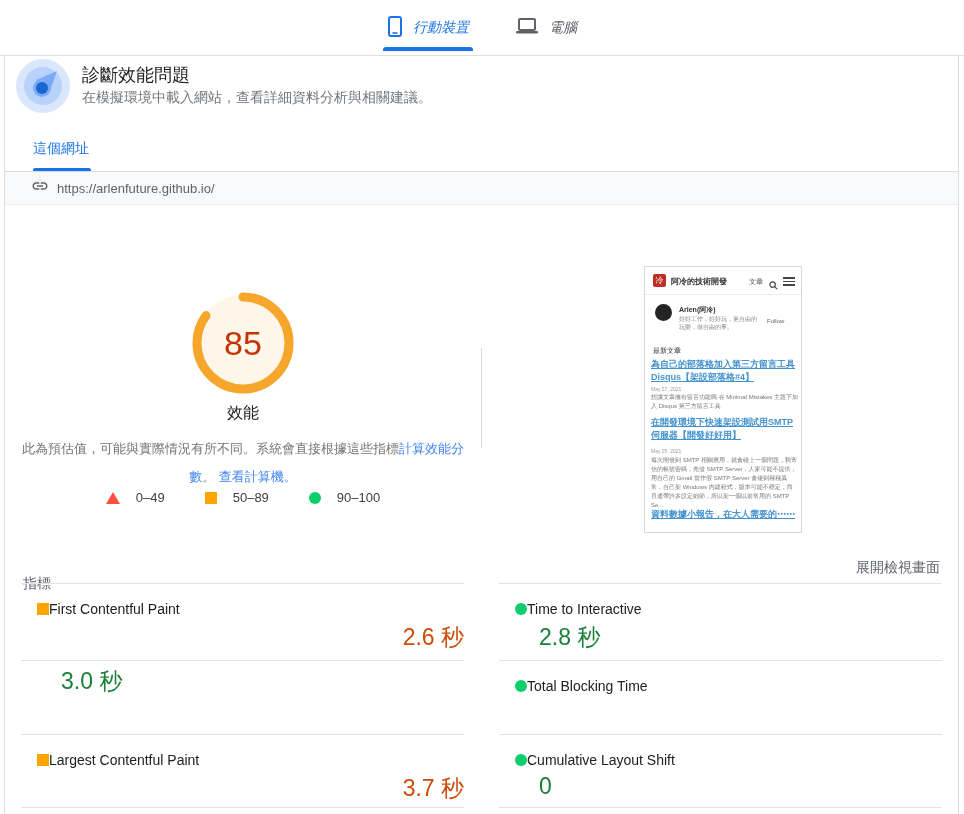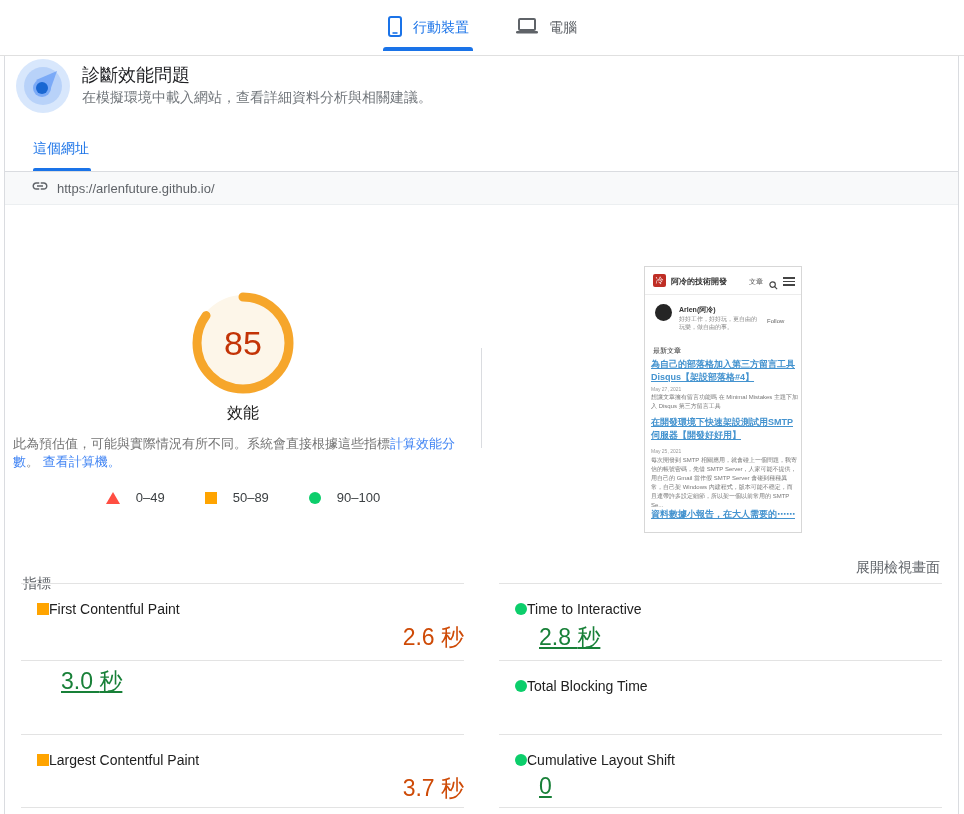--- a/index.html
+++ b/index.html
@@ -3,21 +3,21 @@
 <meta charset="utf-8">
 <style>
   * { margin:0; padding:0; box-sizing:border-box; }
   html,body { background:#fff; }
   body { font-family:"Liberation Sans","DejaVu Sans",sans-serif; color:#202124; }
   #page { position:relative; width:964px; height:814px; overflow:hidden; background:#fff; }
 
   
   .tabs-bar { position:absolute; left:0; top:0; width:964px; height:56px; background:#fff; }
   .tabs-bar .divider { position:absolute; left:0; top:55px; width:964px; height:1px; background:#e0e0e0; }
-  .tabs-inner { position:absolute; left:0; top:4px; width:964px; height:47px; display:flex; justify-content:center; align-items:center; gap:46px; }
+  .tabs-inner { position:absolute; left:0; top:4px; width:964px; height:47px; display:flex; justify-content:center; align-items:center; gap:46px;font-style:italic; }
   .dev-tab { position:relative; height:47px; display:flex; align-items:center; gap:10px; font-size:14px; cursor:pointer; }
   .dev-tab.active { color:#1a73e8; }
   .dev-tab.inactive { color:#5f6368; }
   .dev-tab.active .tab-underline { position:absolute; left:-4px; right:-4px; bottom:0; height:4px; background:#1a73e8; border-radius:3px 3px 0 0; }
 
   
   .card { position:absolute; left:4px; top:56px; width:955px; height:758px; background:#fff; border-left:1px solid #dadce0; border-right:1px solid #dadce0; }
 
   .logo { position:absolute; left:10px; top:2px; width:56px; height:56px; }
   .hdr-title { position:absolute; left:77px; top:7px; font-size:18px; color:#202124; }
@@ -26,42 +26,42 @@
   .url-tab { position:absolute; left:28px; top:84px; font-size:14px; color:#1a73e8; cursor:pointer; }
   .url-tab-underline { position:absolute; left:28px; top:112px; width:58px; height:3px; background:#1a73e8; border-radius:2px 2px 0 0; }
   .tabrow-divider { position:absolute; left:0; top:115px; width:100%; height:1px; background:#dadce0; }
   .url-bar { position:absolute; left:0; top:116px; width:100%; height:33px; background:#f8f9fa; border-bottom:1px solid #eceff1; display:flex; align-items:center; padding-left:26px; gap:8px; }
   .url-text { font-size:13px; color:#5f6368; }
 
   
   .gauge-wrap { position:absolute; left:185px; top:234px; width:106px; height:106px; }
   .gauge-score { position:absolute; left:0; top:0; width:106px; height:106px; display:flex; align-items:center; justify-content:center; font-size:34px; color:#c33306; }
   .score-label { position:absolute; left:0; top:347px; width:476px; text-align:center; font-size:16px; color:#212121; }
-  .disclaimer { position:absolute; left:8px; top:379px; width:460px; text-align:left; font-size:13px; line-height:18px; color:#757575; }
+  .disclaimer { position:absolute; left:8px; top:379px; width:460px; text-align:center; font-size:13px; line-height:28px; color:#757575; }
   .disclaimer a { color:#4285f4; text-decoration:none; cursor:pointer; }
   .legend { position:absolute; left:0; top:434px; width:476px; display:flex; justify-content:center; align-items:center; gap:40px; }
   .legend-item { display:flex; align-items:center; gap:16px; font-size:13px; color:#3c4043; }
   .tri { width:0; height:0; border-left:7px solid transparent; border-right:7px solid transparent; border-bottom:12px solid #ff4e42; }
   .sq { width:12px; height:12px; background:#ffa400; }
   .dot { width:12px; height:12px; border-radius:50%; background:#0cce6b; }
   .vert-div { position:absolute; left:476px; top:292px; width:1px; height:100px; background:#dadce0; }
 
   
   .metrics-hdr-left { position:absolute; left:18px; top:503px; font-size:14px; color:#5f6368;margin-top:16px; }
   .metrics-hdr-right { position:absolute; right:18px; top:503px; font-size:14px; color:#5f6368; cursor:pointer; }
   .metrics-grid { position:absolute; left:16px; top:527px; width:921px; display:grid; grid-template-columns:443px 443px; column-gap:35px; grid-template-rows:77px 74px 74px; }
   .m-cell { border-top:1px solid #e3e3e3; }
   .m-cell.last { border-bottom:1px solid #e3e3e3; }
   .m-head { display:flex; align-items:center; padding:17px 0 0 16px; }
   .m-icon-sq { width:12px; height:12px; background:#ffa400; flex:0 0 auto; }
   .m-icon-dot { width:12px; height:12px; border-radius:50%; background:#0cce6b; flex:0 0 auto; }
   .m-name { font-size:14px; color:#212121; }
   .m-value { margin:5px 0 0 40px; font-size:23px; }
   .m-value.avg { color:#ce4a06;text-align:right; }
-  .m-value.pass { color:#188038;text-decoration:underline; }
+  .m-value.pass { color:#188038; }
 
   
   .thumb { position:absolute; left:639px; top:210px; width:158px; height:267px; background:#fff; border:1px solid #d7d7d7; overflow:hidden; }
   .t-header { position:absolute; left:0; top:0; width:100%; height:28px; background:#fff; border-bottom:1px solid #ececec; }
   .t-logo { position:absolute; left:8px; top:7px; width:13px; height:13px; background:#bf2e25; border-radius:2px; color:#fff; font-size:8px; line-height:13px; text-align:center; }
   .t-site { position:absolute; left:26px; top:9px; font-size:8px; font-weight:bold; color:#333; }
   .t-nav { position:absolute; left:104px; top:10px; font-size:7px; color:#555; }
   .t-search { position:absolute; left:124px; top:9px; }
   .t-menu { position:absolute; left:138px; top:10px; width:12px; }
   .t-menu div { height:1.5px; background:#444; margin-bottom:2px; }

